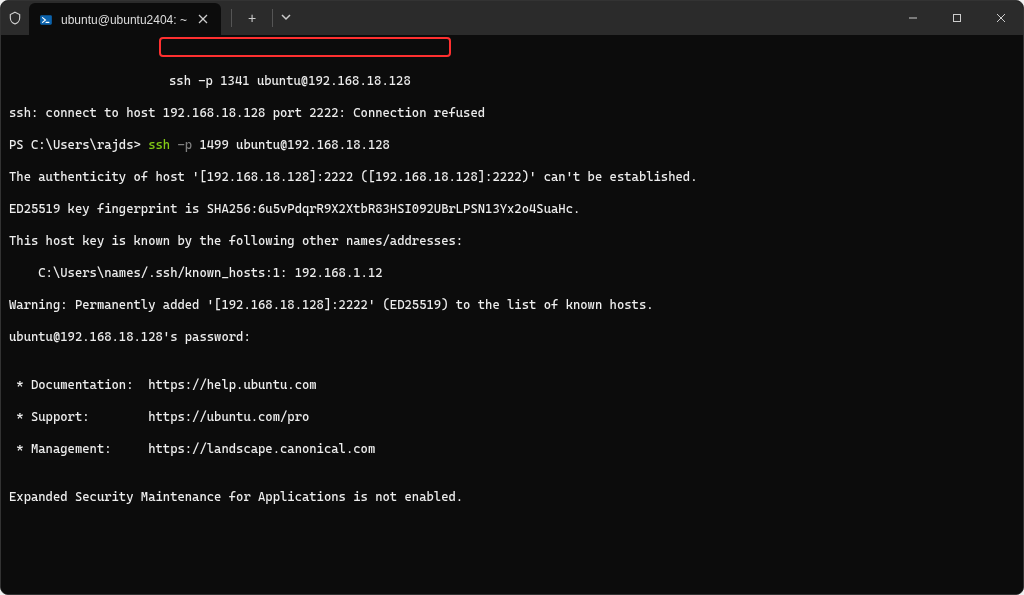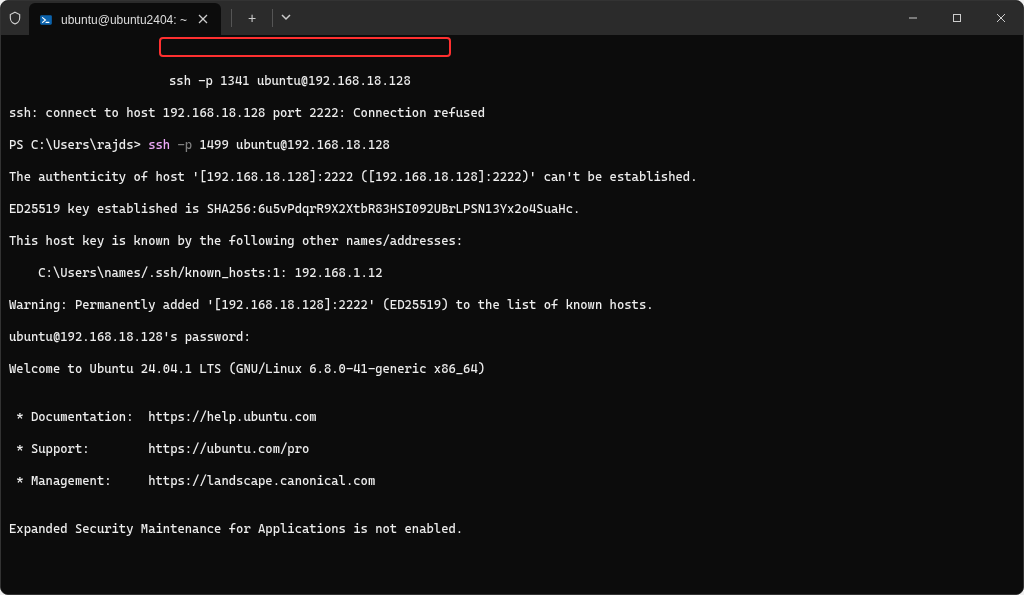--- a/index.html
+++ b/index.html
@@ -98,21 +98,21 @@
       background: #0c0c0c;
       padding: 6px 8px 10px 8px;
       font-family: "Cascadia Mono", Consolas, monospace;
       font-size: 12.5px;
       line-height: 16px;
       color: #ccc;
       white-space: pre;
       overflow: hidden;
       position: relative;
     }
-    .yellow { color: #f0abfc; }
+    .yellow { color: #84cc16; }
     .white { color: #eee; }
     .gray { color: #808080; }
     .hl-border {
       position: absolute;
       border: 2px solid #ff3030;
       border-radius: 4px;
       pointer-events: none;
     }
   </style>
 </head>
@@ -174,26 +174,25 @@
       </div>
     </div>
   </div>
 
   <div class="terminal">
     <div class="hl-border" style="left:158px;top:2px;width:292px;height:20px;"></div>
 <div><span style="display:inline-block;width:160px;"></span><span class="white">ssh -p 1341 ubuntu@192.168.18.128</span></div>
 <div class="white">ssh: connect to host 192.168.18.128 port 2222: Connection refused</div>
 <div><span class="white">PS C:\Users\rajds&gt; </span><span class="yellow">ssh</span><span class="gray"> -p</span><span class="white"> 1499 ubuntu@192.168.18.128</span></div>
 <div class="white">The authenticity of host '[192.168.18.128]:2222 ([192.168.18.128]:2222)' can't be established.</div>
-<div class="white">ED25519 key established is SHA256:6u5vPdqrR9X2XtbR83HSI092UBrLPSN13Yx2o4SuaHc.</div>
+<div class="white">ED25519 key fingerprint is SHA256:6u5vPdqrR9X2XtbR83HSI092UBrLPSN13Yx2o4SuaHc.</div>
 <div class="white">This host key is known by the following other names/addresses:</div>
 <div class="white">    C:\Users\names/.ssh/known_hosts:1: 192.168.1.12</div>
 <div class="white">Warning: Permanently added '[192.168.18.128]:2222' (ED25519) to the list of known hosts.</div>
 <div class="white">ubuntu@192.168.18.128's password:</div>
-<div class="white">Welcome to Ubuntu 24.04.1 LTS (GNU/Linux 6.8.0-41-generic x86_64)</div>
 <div class="white"></div>
 <div class="white"> * Documentation:  https://help.ubuntu.com</div>
 <div class="white"> * Support:        https://ubuntu.com/pro</div>
 <div class="white"> * Management:     https://landscape.canonical.com</div>
 <div class="white"></div>
 <div class="white">Expanded Security Maintenance for Applications is not enabled.</div>
 <div class="white"></div>
 
 
 

